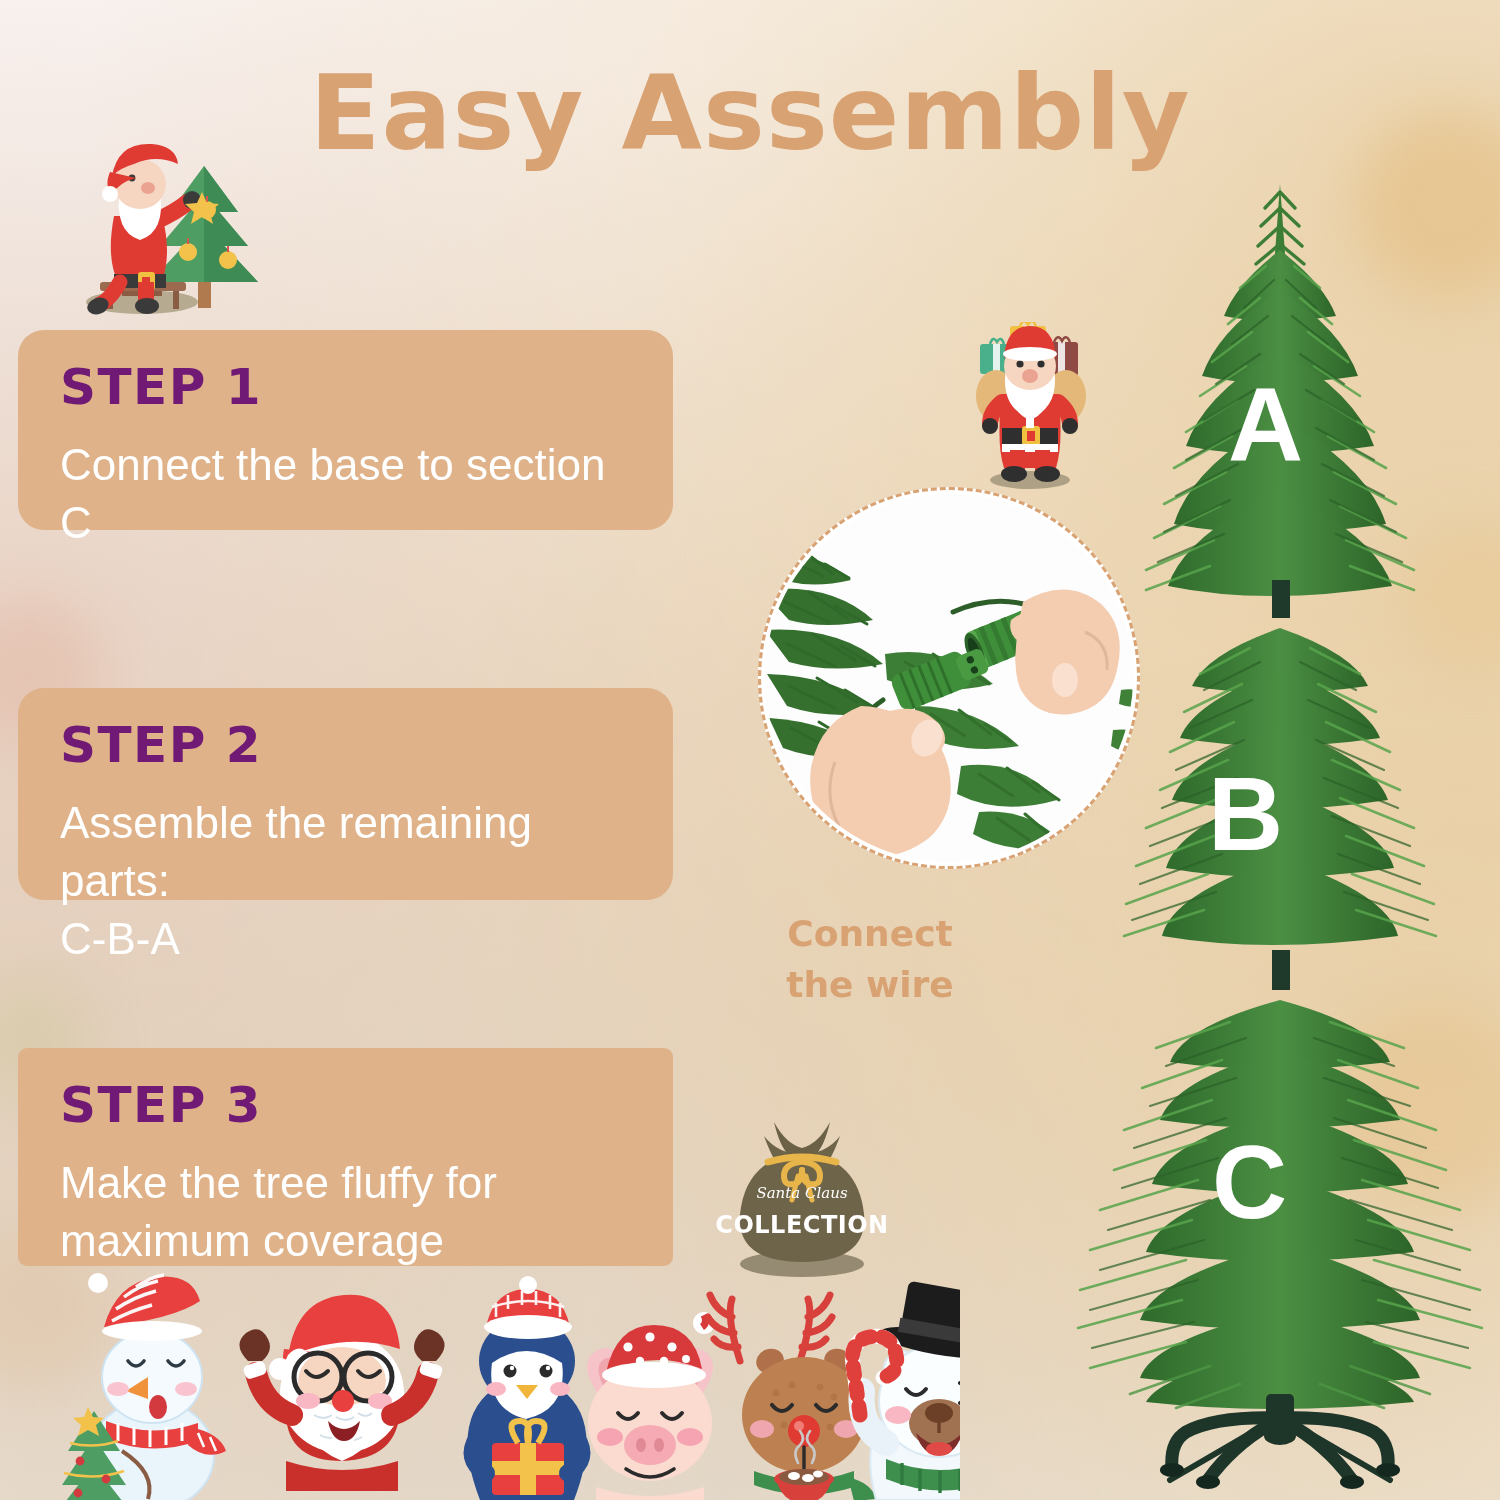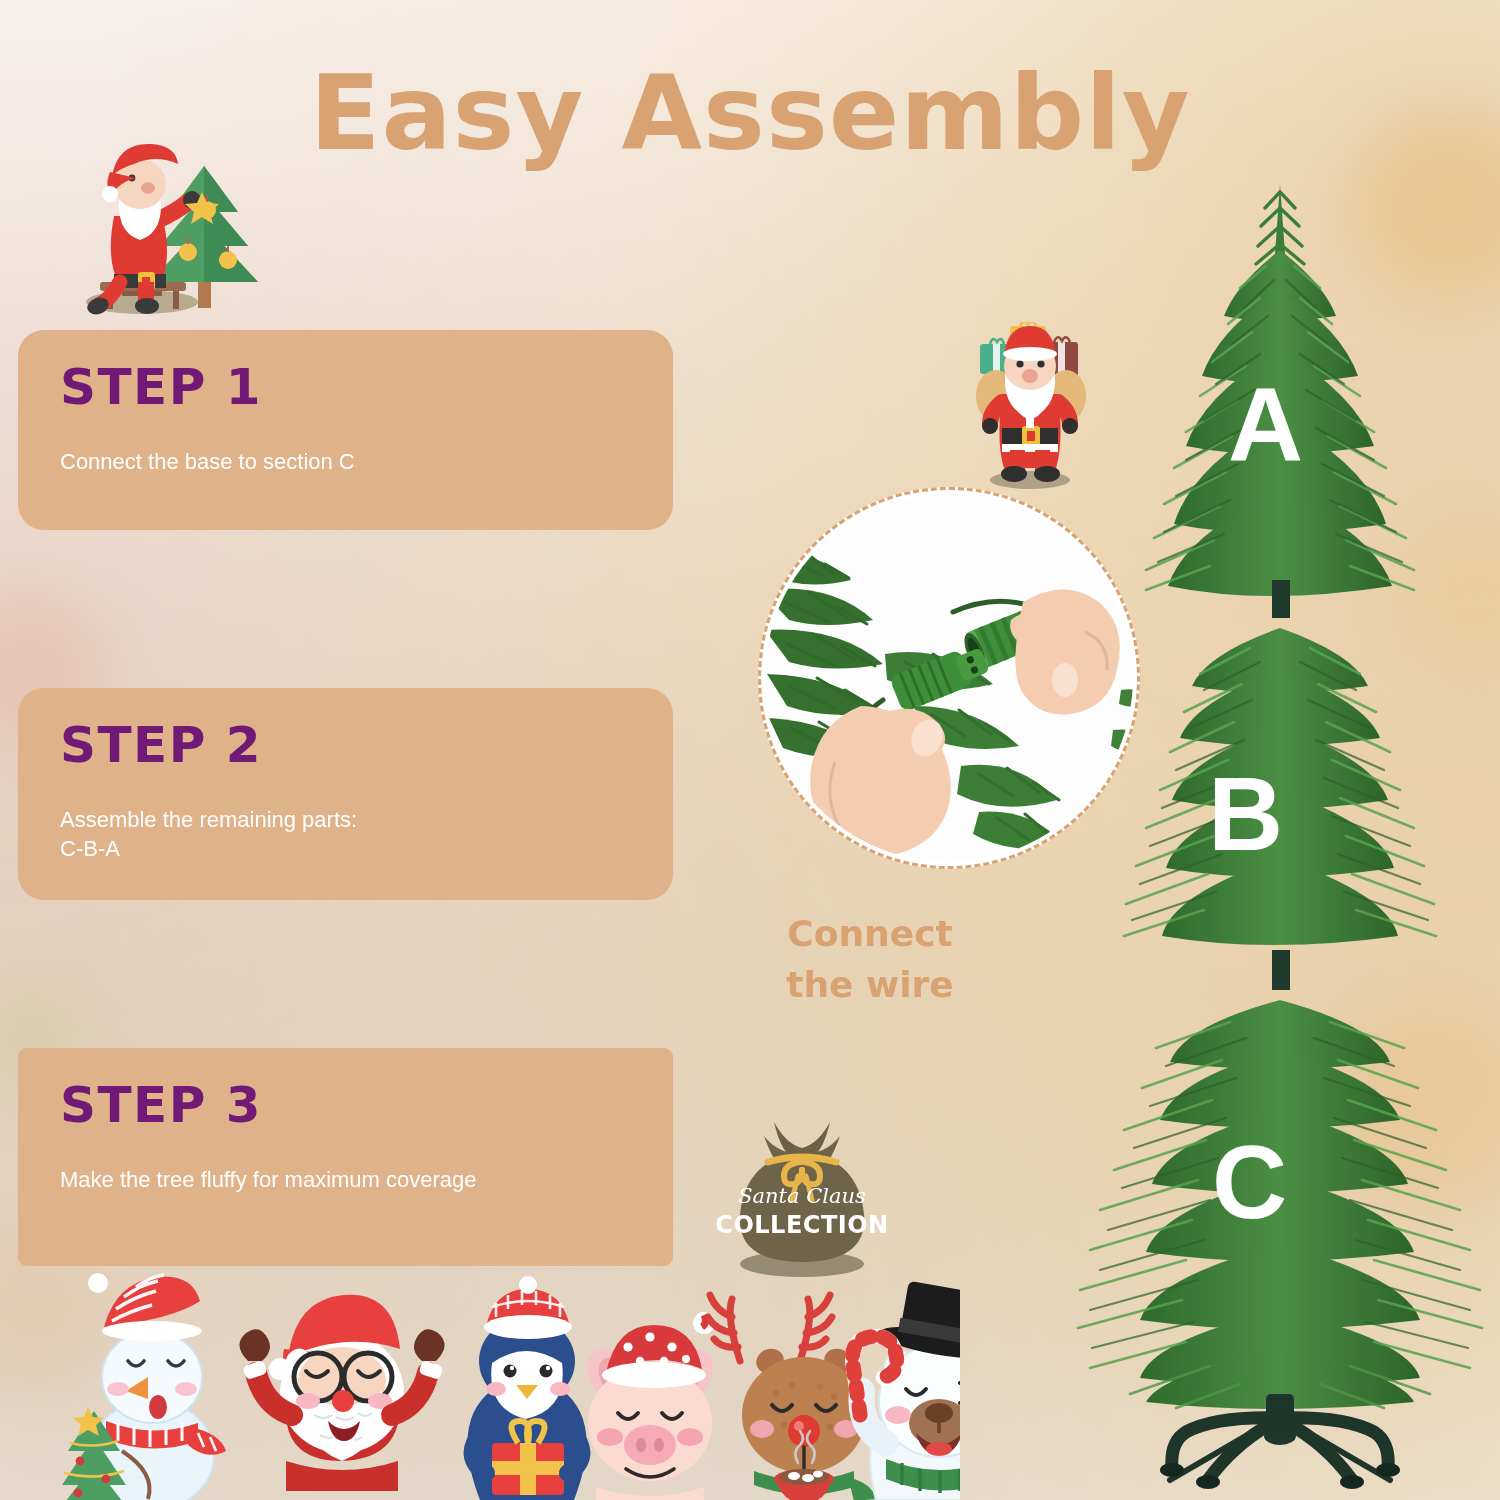--- a/index.html
+++ b/index.html
@@ -68,23 +68,23 @@
 
   .step-heading {
     font-family: "DejaVu Sans", sans-serif;
     font-weight: bold;
     font-size: 50px;
     letter-spacing: 1.5px;
     line-height: 1.1;
     color: #701a75;
   }
   .step-body {
-    margin-top: 32px;
+    margin-top: 21px;
     font-family: "Liberation Sans", sans-serif;
-    font-size: 22px;
+    font-size: 44px;
     font-weight: 400;
     line-height: 1.32;
     color: #ffffff;
     white-space: pre-line;
   }
 
   
   #wire-photo {
     position: absolute;
     left: 758px;
@@ -131,21 +131,21 @@
     position: absolute;
     left: 0; right: 0;
     text-align: center;
     color: #ffffff;
     pointer-events: none;
   }
   .badge-script {
     top: 72px;
     font-family: "DejaVu Serif", serif;
     font-style: italic;
-    font-size: 21px;
+    font-size: 15px;
   }
   .badge-caps {
     top: 99px;
     font-family: "DejaVu Sans", sans-serif;
     font-weight: bold;
     font-size: 24px;
     letter-spacing: 0.5px;
   }
 
   

